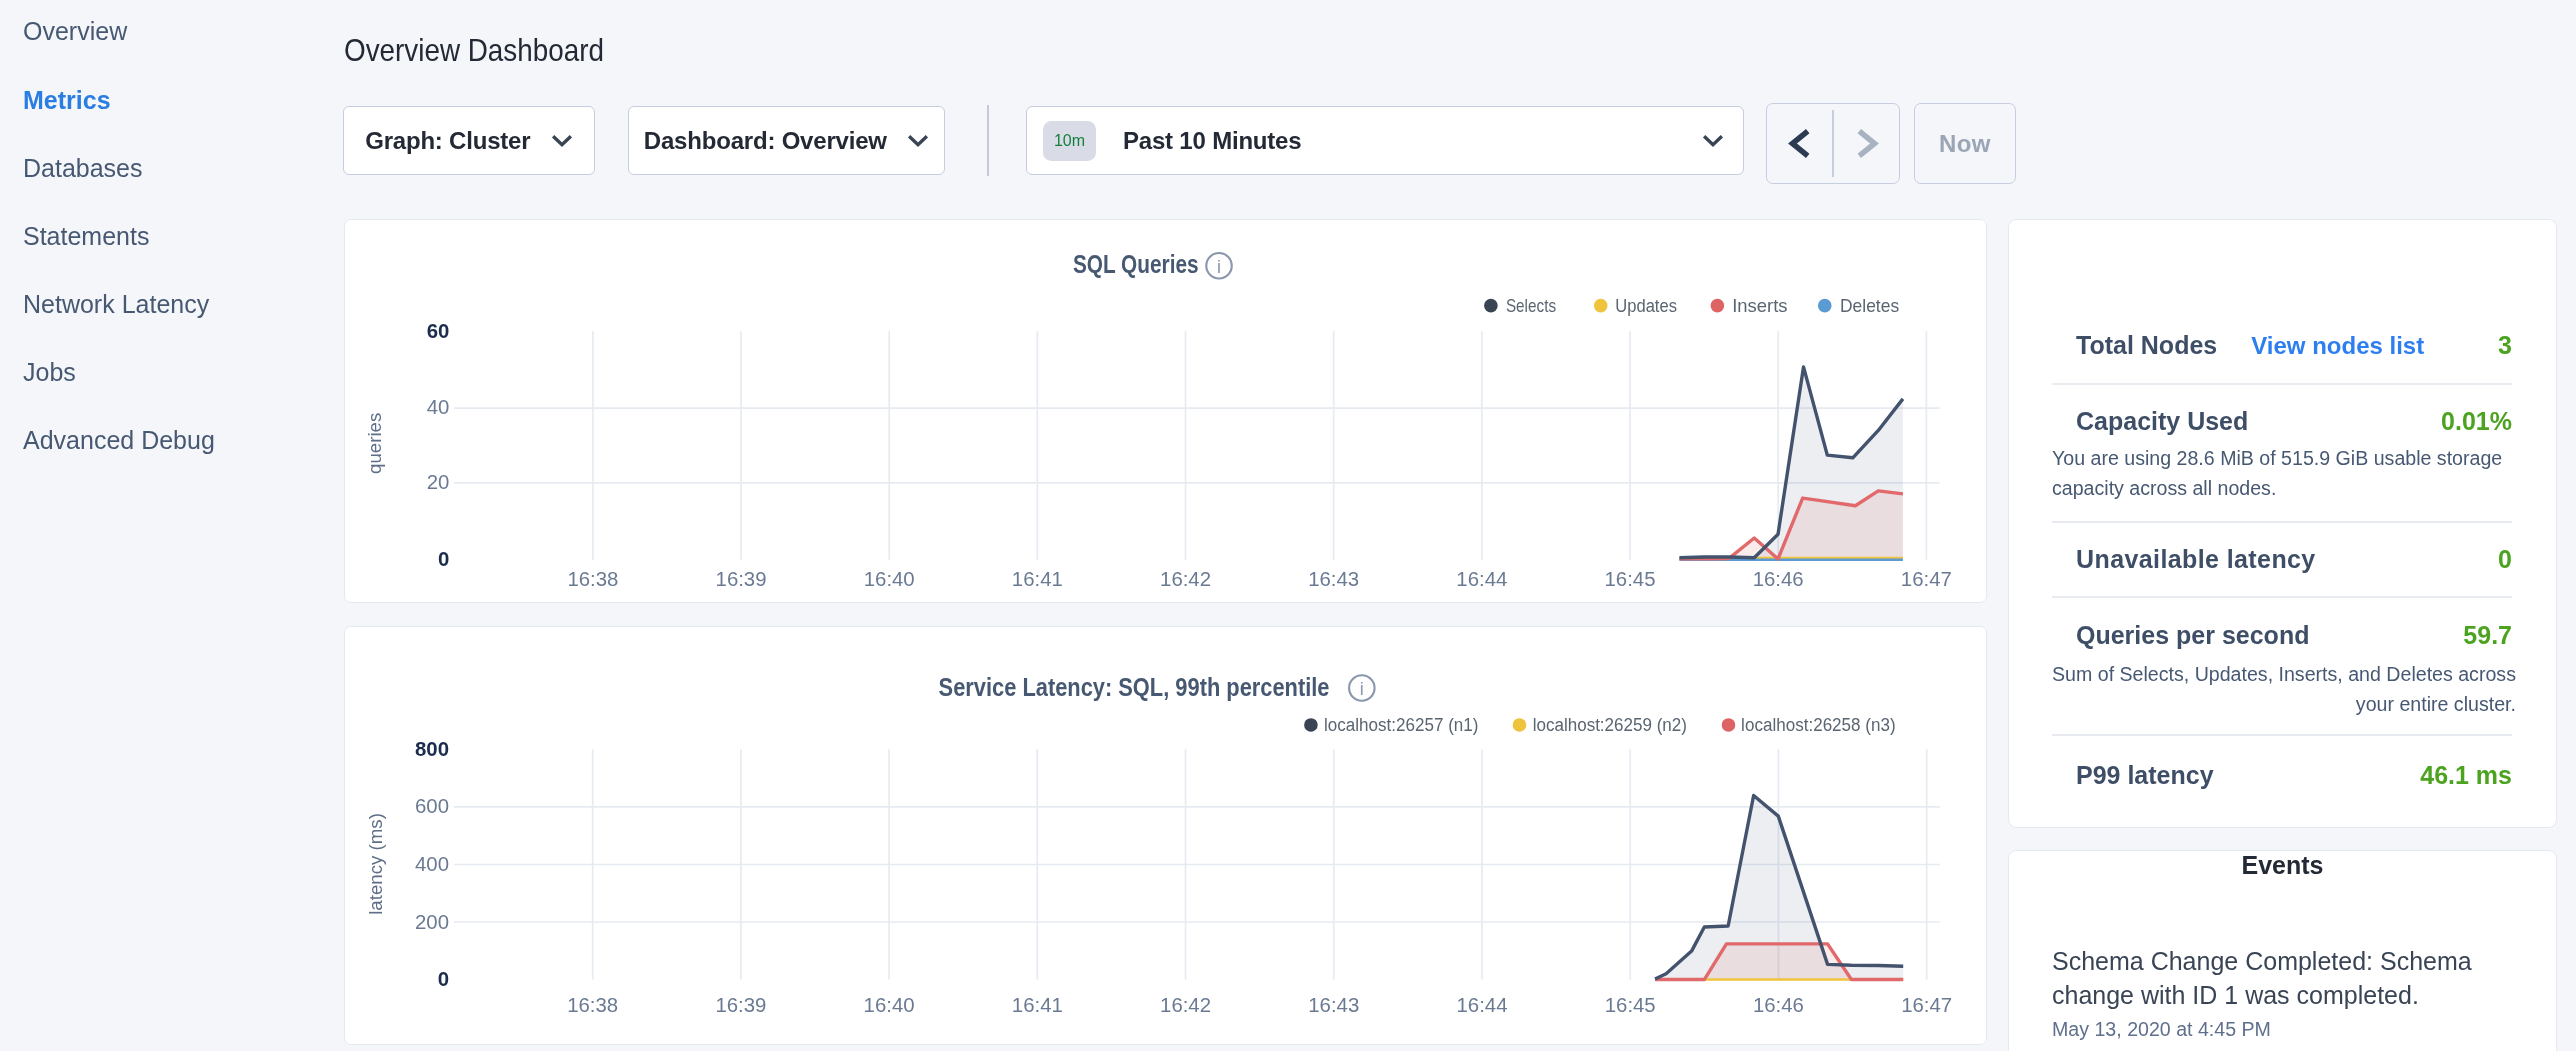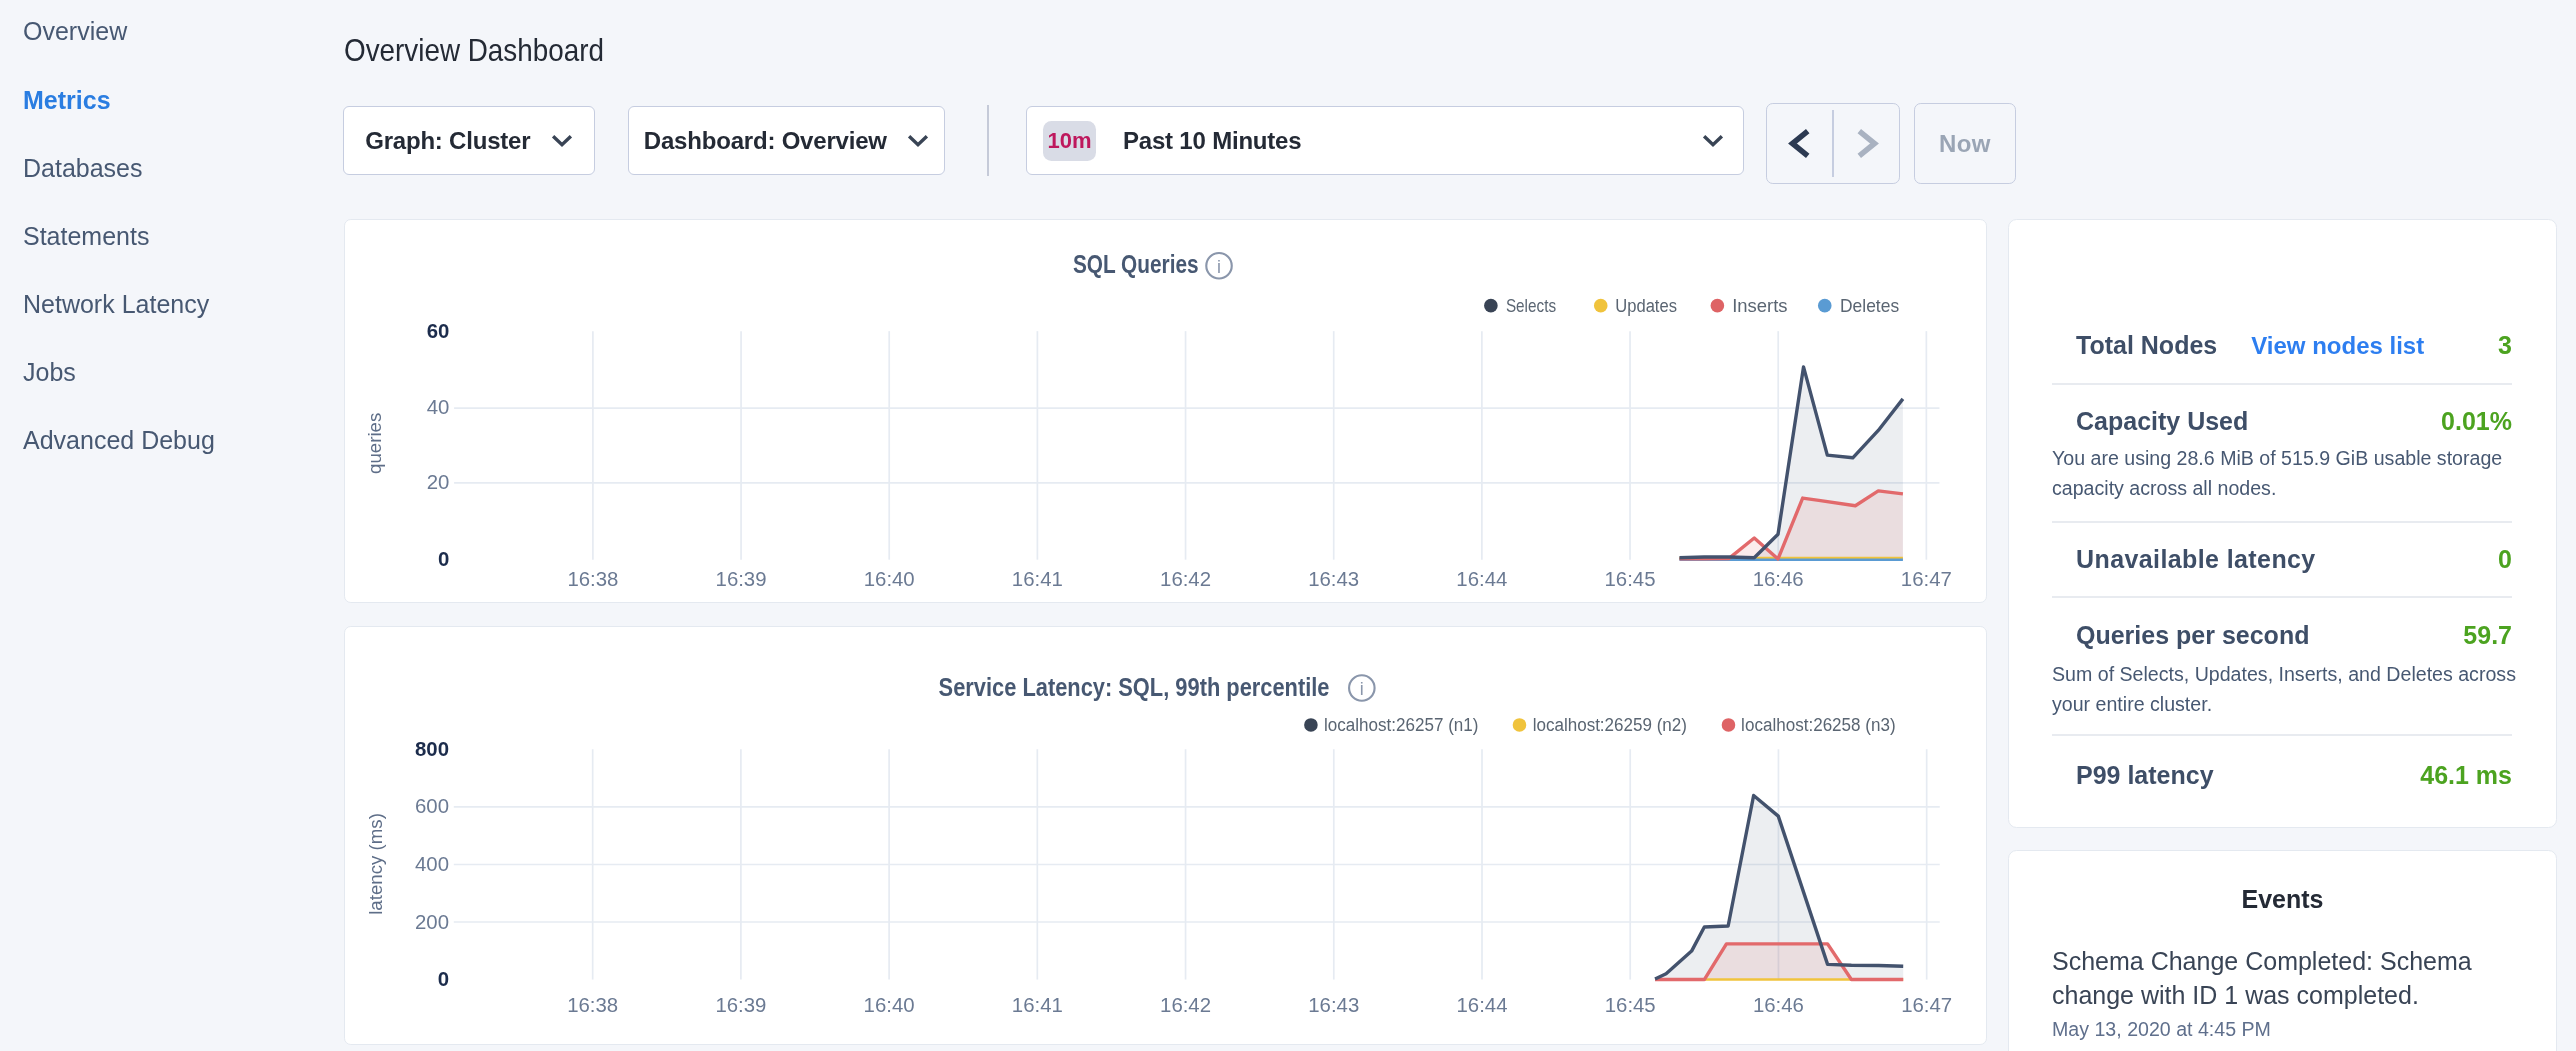--- a/index.html
+++ b/index.html
@@ -17,21 +17,21 @@
   .nav a.active { color:#2a7de1; font-weight:bold; }
 
   
   .pagetitle { position:absolute; left:344px; top:32px; font-size:32px; color:#242a35; transform:scaleX(0.87); transform-origin:left top; white-space:nowrap; }
 
   
   .ctl { position:absolute; top:106px; height:69px; border:1.7px solid #c6cde0; border-radius:6px; background:#fff; display:flex; align-items:center; }
   .ctl .lbl { font-weight:bold; font-size:24px; color:#242a35; letter-spacing:-0.2px; }
   .dd { justify-content:center; gap:20.4px; }
   .divider { position:absolute; left:987px; top:105px; width:1.7px; height:71px; background:#c5cad8; }
-  .badge10m { background:#d9dce6; color:#be185d; font-weight:bold; font-size:22px; border-radius:8.5px; width:53px; height:40px; display:flex; align-items:center; justify-content:center; }
+  .badge10m { background:#d9dce6; color:#15803d; font-weight:normal; font-size:16px; border-radius:8.5px; width:53px; height:40px; display:flex; align-items:center; justify-content:center; }
   .btn { position:absolute; top:103px; height:81px; border:1.7px solid #c6cde0; border-radius:6.8px; background:transparent; display:flex; align-items:center; justify-content:center; }
 
   
   .panel { position:absolute; background:#fff; border:1.7px solid #e4e9f0; border-radius:6.8px; }
 
   
   .sum-title { font-weight:bold; font-size:25px; color:#242a35; text-align:center; }
   .statrow { position:absolute; left:43px; right:44px; display:flex; justify-content:space-between; align-items:baseline;margin-left:24px; }
   .stat-t { font-weight:bold; font-size:25px; color:#3e4e67; white-space:nowrap; }
   .stat-v { font-weight:bold; font-size:25px; color:#4ca320; }
@@ -213,26 +213,26 @@
   <div class="hr" style="top:301px;"></div>
   <div class="statrow" style="top:325px;">
       <span class="stat-t" style="letter-spacing:0.4px;">Unavailable latency</span>
       <span class="stat-v">0</span>
     </div>
   <div class="hr" style="top:376px;"></div>
   <div class="statrow" style="top:401px;">
       <span class="stat-t">Queries per second</span>
       <span class="stat-v">59.7</span>
     </div>
-  <div class="stat-p" style="top:439px;">Sum of Selects, Updates, Inserts, and Deletes across<br>your entire cluster.</div>
+  <div class="stat-p" style="top:439px;text-align:right;">Sum of Selects, Updates, Inserts, and Deletes across<br>your entire cluster.</div>
   <div class="hr" style="top:514px;"></div>
   <div class="statrow" style="top:541px;">
       <span class="stat-t">P99 latency</span>
       <span class="stat-v">46.1 ms</span>
     </div>
 </div>
 
 <div class="panel" style="left:2008px; top:850px; width:549px; height:340px; border-radius:8.5px;">
-  <div class="sum-title" style="margin-top:34px;text-align:center;">Events</div>
+  <div class="sum-title" style="text-align:center;">Events</div>
   <div style="position:absolute; left:43px; top:93px; font-size:25px; color:#394455; line-height:34px;">Schema Change Completed: Schema<br>change with ID 1 was completed.</div>
   <div style="position:absolute; left:43px; top:167px; font-size:19.6px; color:#5f6f8c;">May 13, 2020 at 4:45 PM</div>
 </div>
 
 
 </body></html>

